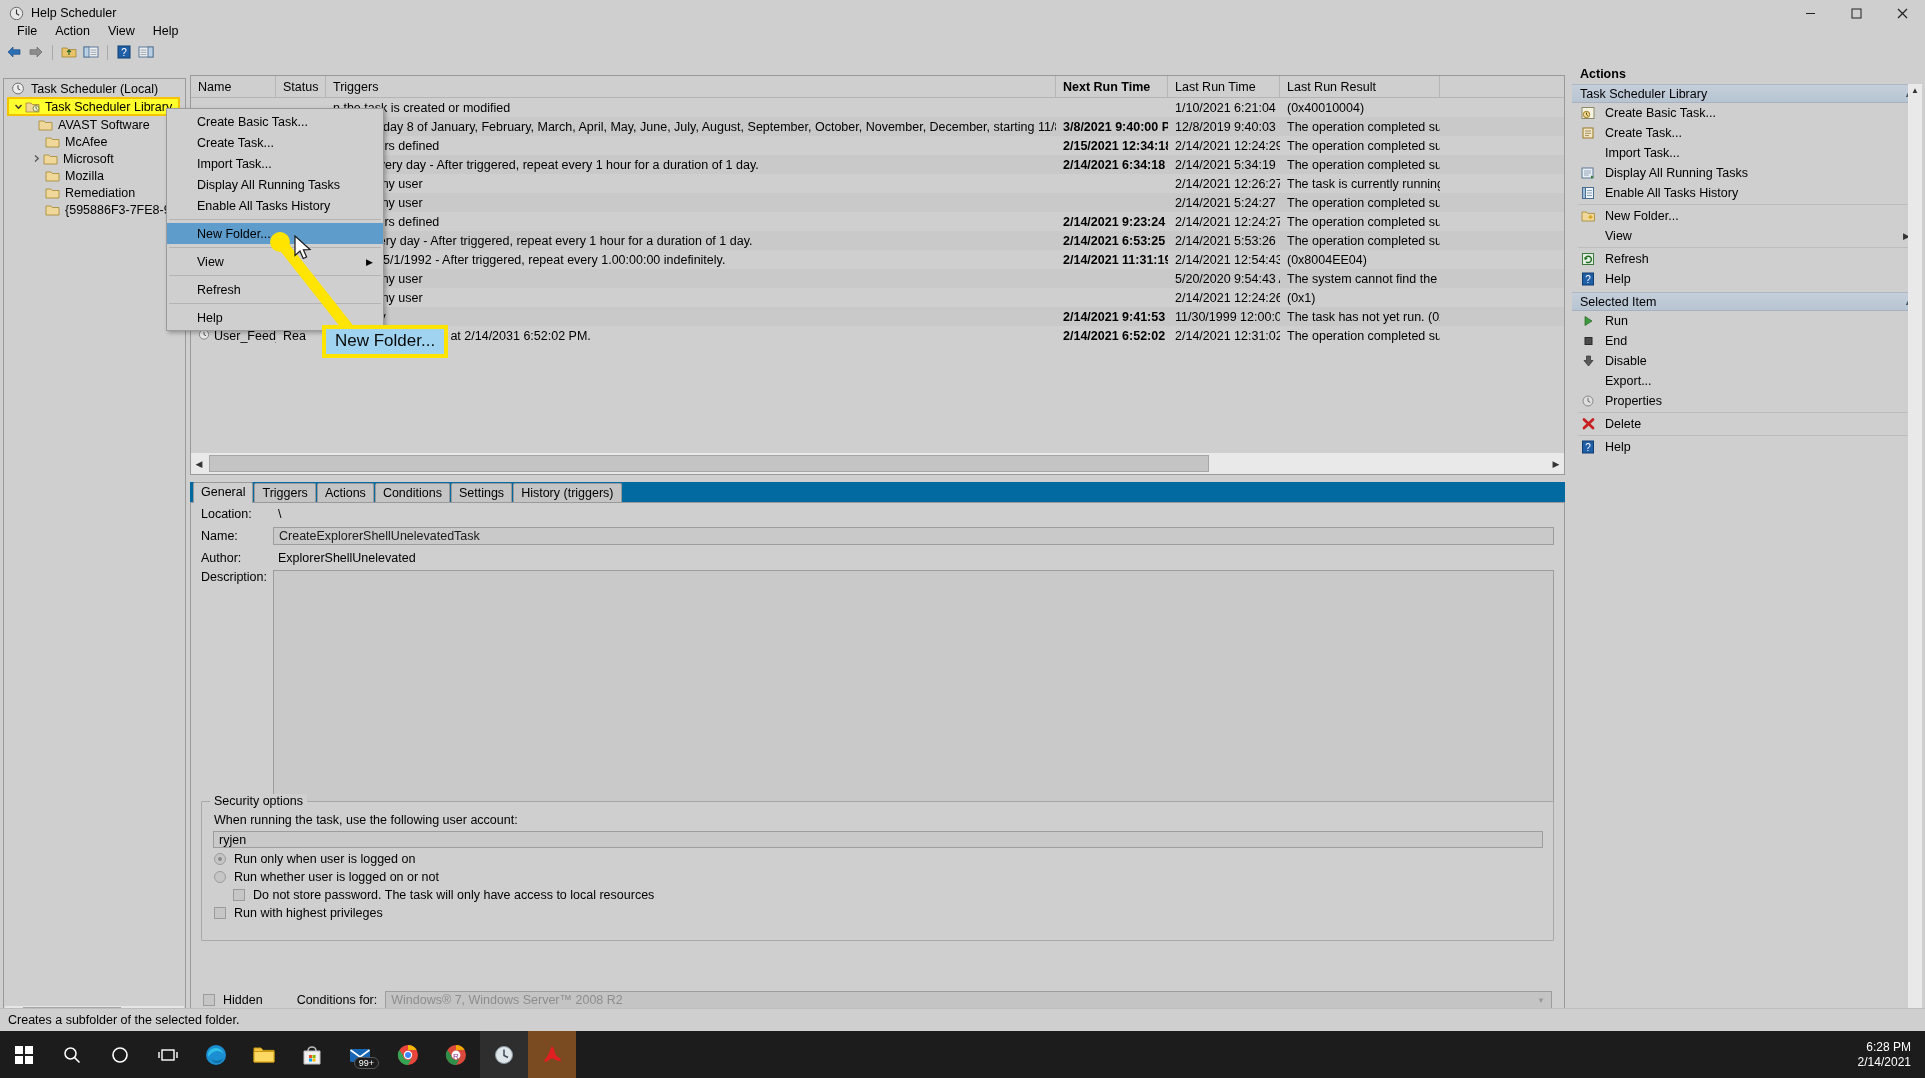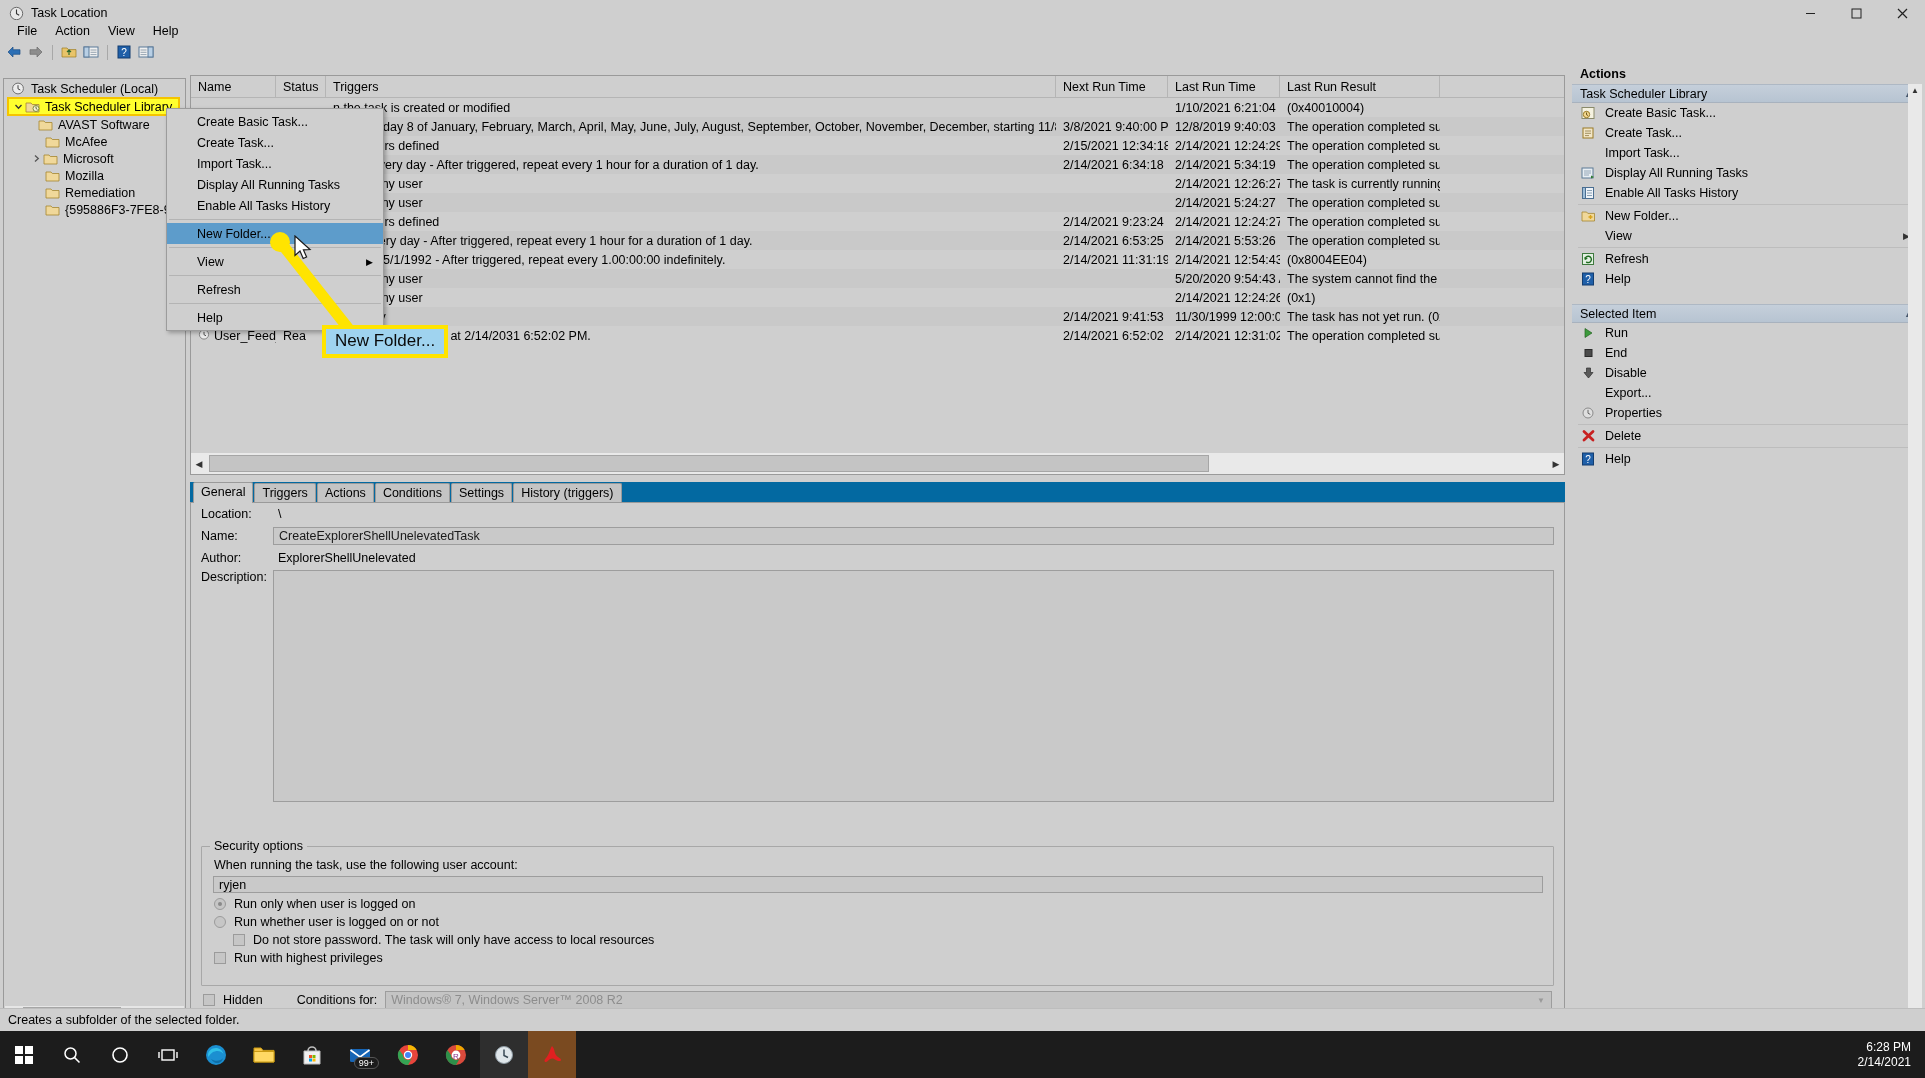--- a/index.html
+++ b/index.html
@@ -71,21 +71,21 @@
     display:flex; align-items:center; padding-left:7px; font-size:12.5px;
     border-right:1px solid #b5b5b5; height:22px; overflow:hidden; white-space:nowrap;
   }
   .list-rows { position:absolute; left:0; top:22px; right:0; bottom:22px; overflow:hidden; }
   .lrow { display:flex; height:19px; align-items:center; font-size:12.5px; white-space:nowrap; }
   .lrow:nth-child(even) { background:#c9c9c9; }
   .lrow > div { padding-left:7px; overflow:hidden; text-overflow:clip; white-space:nowrap; flex:none; }
   .c-name { width:85px; display:flex !important; align-items:center; gap:4px; }
   .c-status { width:50px; }
   .c-trig { width:730px; }
-  .c-next { width:112px; }
+  .c-next { width:112px;font-weight:bold; }
   .c-last { width:112px; }
   .c-res { width:160px; }
   .list-hscroll {
     position:absolute; left:0; right:0; bottom:0; height:21px; background:#e9e9e9;
     display:flex; align-items:center;
   }
   .list-hscroll .arr { width:16px; text-align:center; font-size:9px; color:#333; }
   .list-hscroll .thumb { height:17px; background:#c4c4c4; border:1px solid #a6a6a6; width:1000px; margin-left:2px; }
 
   
@@ -103,21 +103,21 @@
   .fvalue-box {
     flex:1; background:#c9c9c9; border:1px solid #9d9d9d; height:18px;
     display:flex; align-items:center; padding-left:5px; font-size:12.5px; color:#1a1a1a;
   }
   .fvalue-plain { flex:1; font-size:12.5px; padding-left:5px; }
   .desc-wrap { display:flex; padding:3px 10px 0 10px; }
   .desc-box { flex:1; height:232px; background:#c9c9c9; border:1px solid #9d9d9d; }
 
   .group {
     position:absolute; left:10px; right:10px; top:298px; height:140px;
-    border:1px solid #a8a8a8; border-radius:1px;margin-top:45px;
+    border:1px solid #a8a8a8; border-radius:1px;
   }
   .group-title { position:absolute; top:-8px; left:8px; background:#cfcfcf; padding:0 4px; font-size:12.5px; }
   .g-line { padding:11px 0 0 12px; font-size:12.5px; }
   .acct-box {
     margin:4px 10px 0 11px; height:17px; background:#c9c9c9; border:1px solid #9d9d9d;
     display:flex; align-items:center; padding-left:5px; font-size:12.5px;
   }
   .opt { display:flex; align-items:center; gap:8px; padding:4px 0 0 12px; font-size:12.5px; }
   .opt.indent { padding-left:31px; }
   .radio { width:12px; height:12px; border-radius:50%; border:1px solid #9b9b9b; background:#c6c6c6; flex:none; position:relative; }
@@ -195,21 +195,21 @@
 
 <div class="app">
 
   <div class="titlebar">
     <span class="tb-icon">
       <svg width="15" height="15" viewBox="0 0 15 15">
           <circle cx="7.5" cy="7.5" r="6.2" fill="#e8e8e8" stroke="#6a6a6a" stroke-width="1"></circle>
           <path d="M7.5 3.6V7.6L10.2 9.2" stroke="#333" stroke-width="1.1" fill="none"></path>
         </svg>
     </span>
-    <span class="tb-title">Task Location</span>
+    <span class="tb-title">Help Scheduler</span>
     <div class="tb-buttons">
       <div class="tb-btn">
         <svg width="11" height="11" viewBox="0 0 11 11">
             <rect x="1" y="5" width="9" height="1" fill="#222"></rect>
           </svg>
       </div>
       <div class="tb-btn">
         <svg width="11" height="11" viewBox="0 0 11 11">
             <rect x="1" y="1" width="9" height="9" fill="none" stroke="#222" stroke-width="1"></rect>
           </svg>
@@ -658,21 +658,21 @@
       <div class="ap-item">
         <span class="ic">
           <svg width="15" height="14" viewBox="0 0 15 14">
               <rect x="1.5" y="1" width="11" height="12" fill="#1f5fa8" stroke="#123d70"></rect>
               <text x="7" y="10.5" font-size="10" fill="#fff" text-anchor="middle" font-family="Liberation Sans">?</text>
             </svg>
         </span>
         <span>Help</span>
       </div>
 
-      <div class="ap-section" style="margin-top:15px">
+      <div class="ap-section" style="margin-top:3px">
         <span>Selected Item</span>
         <span class="caret">▲</span>
       </div>
 
       <div class="ap-item">
         <span class="ic">
           <svg width="15" height="14" viewBox="0 0 15 14">
               <path d="M4 2.5 L11 7 L4 11.5 Z" fill="#3c9a3c" stroke="#24621f" stroke-width=".7"></path>
             </svg>
         </span>

